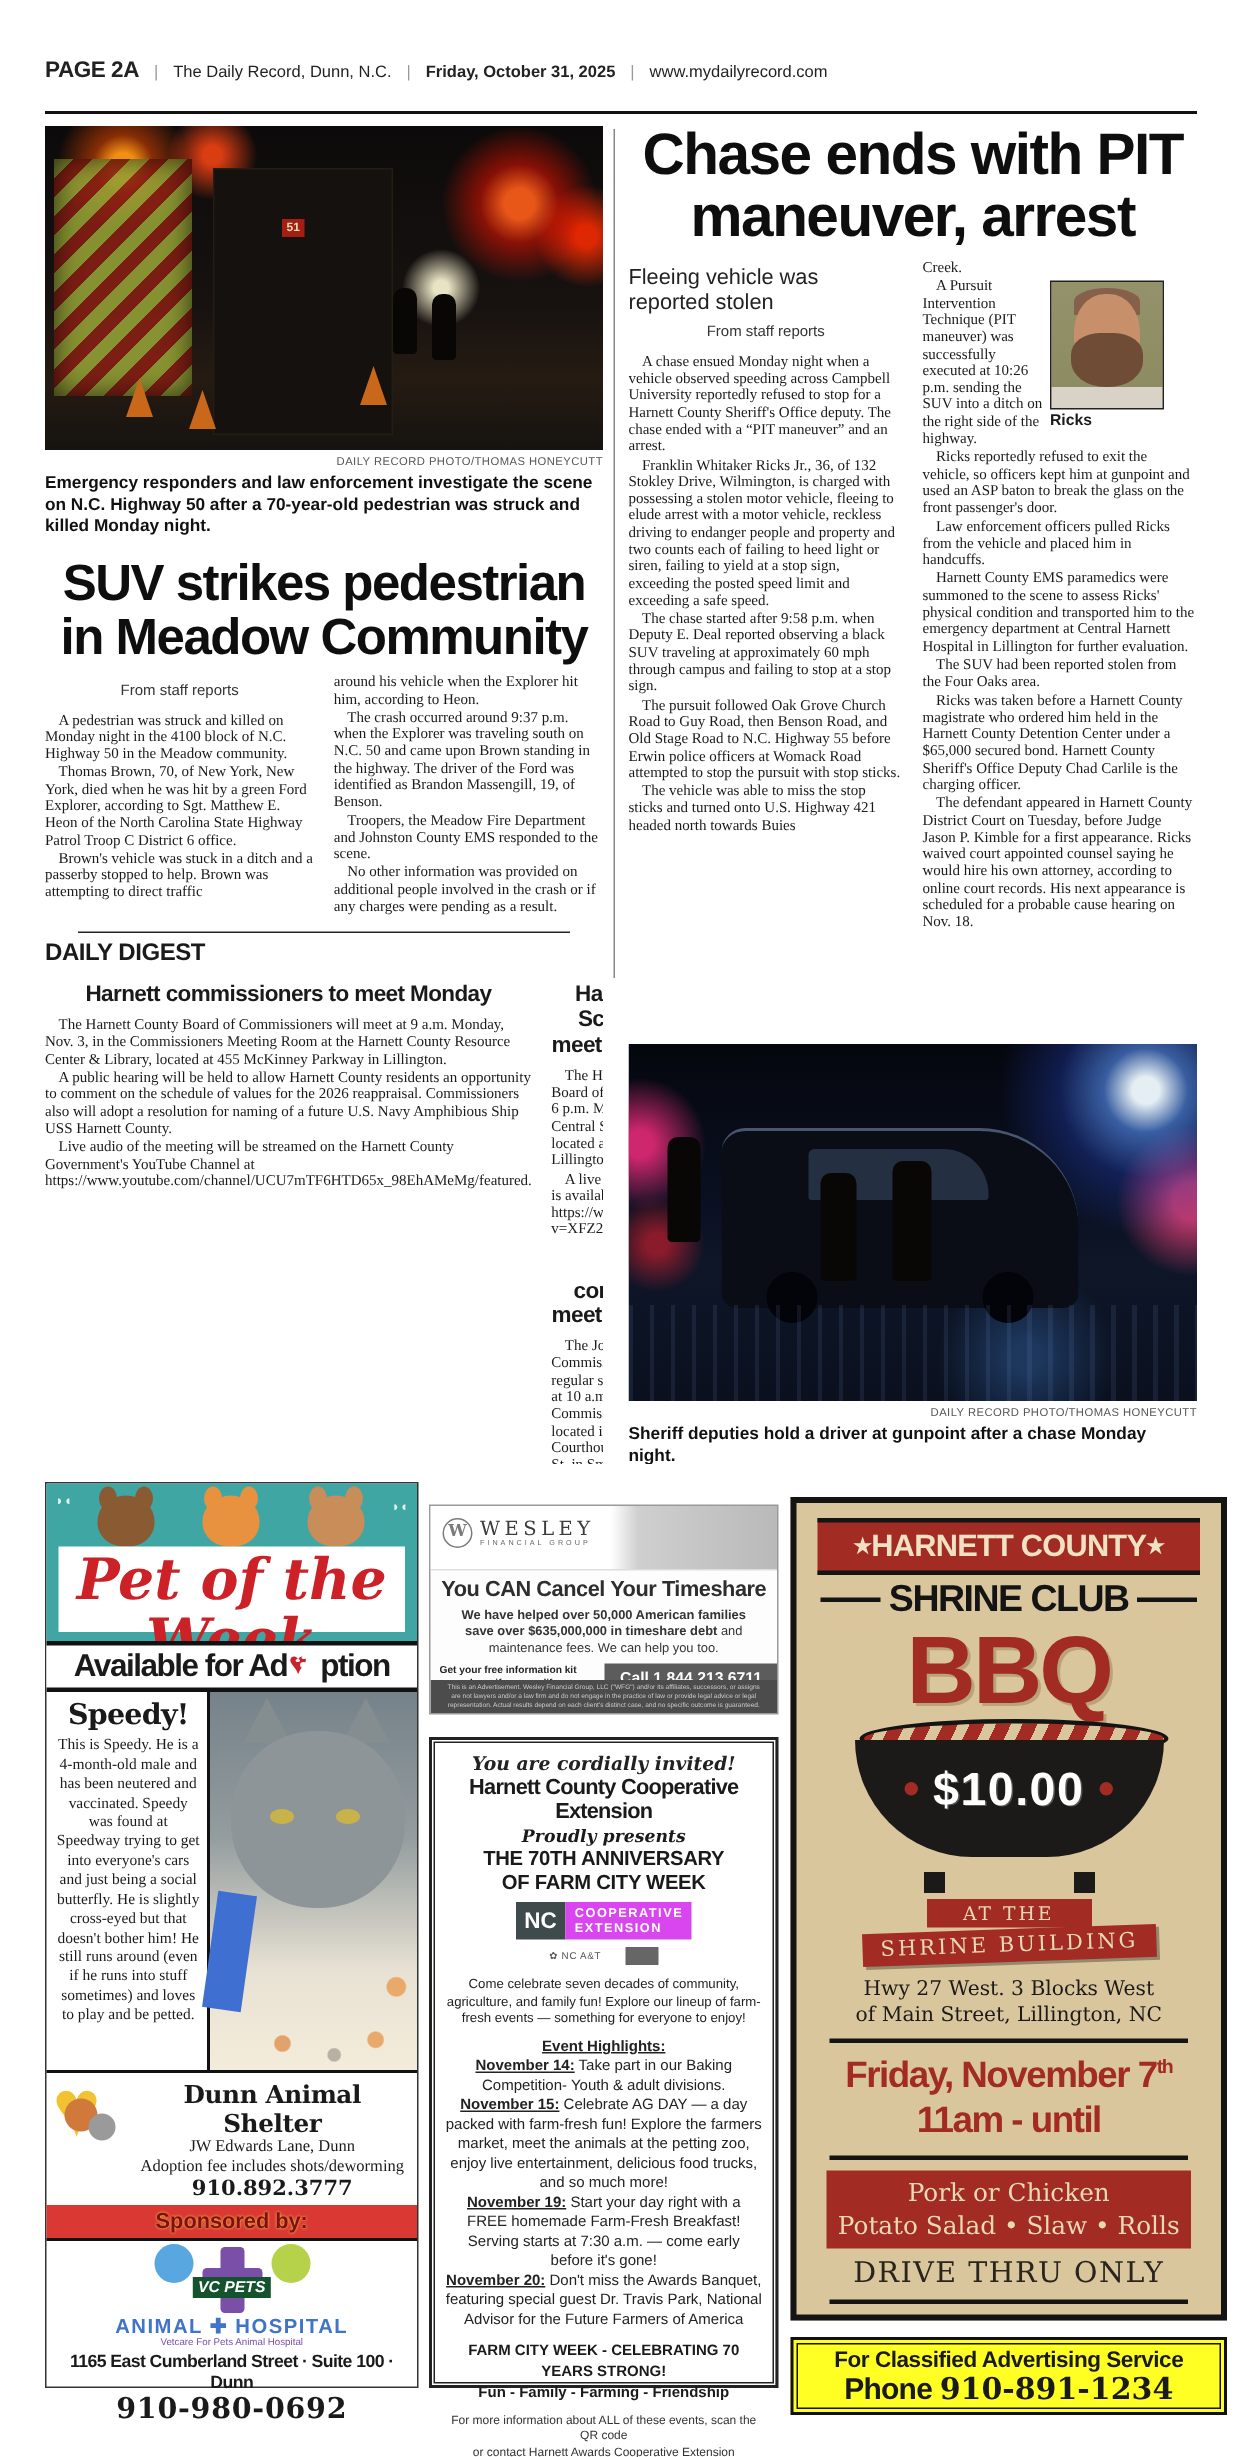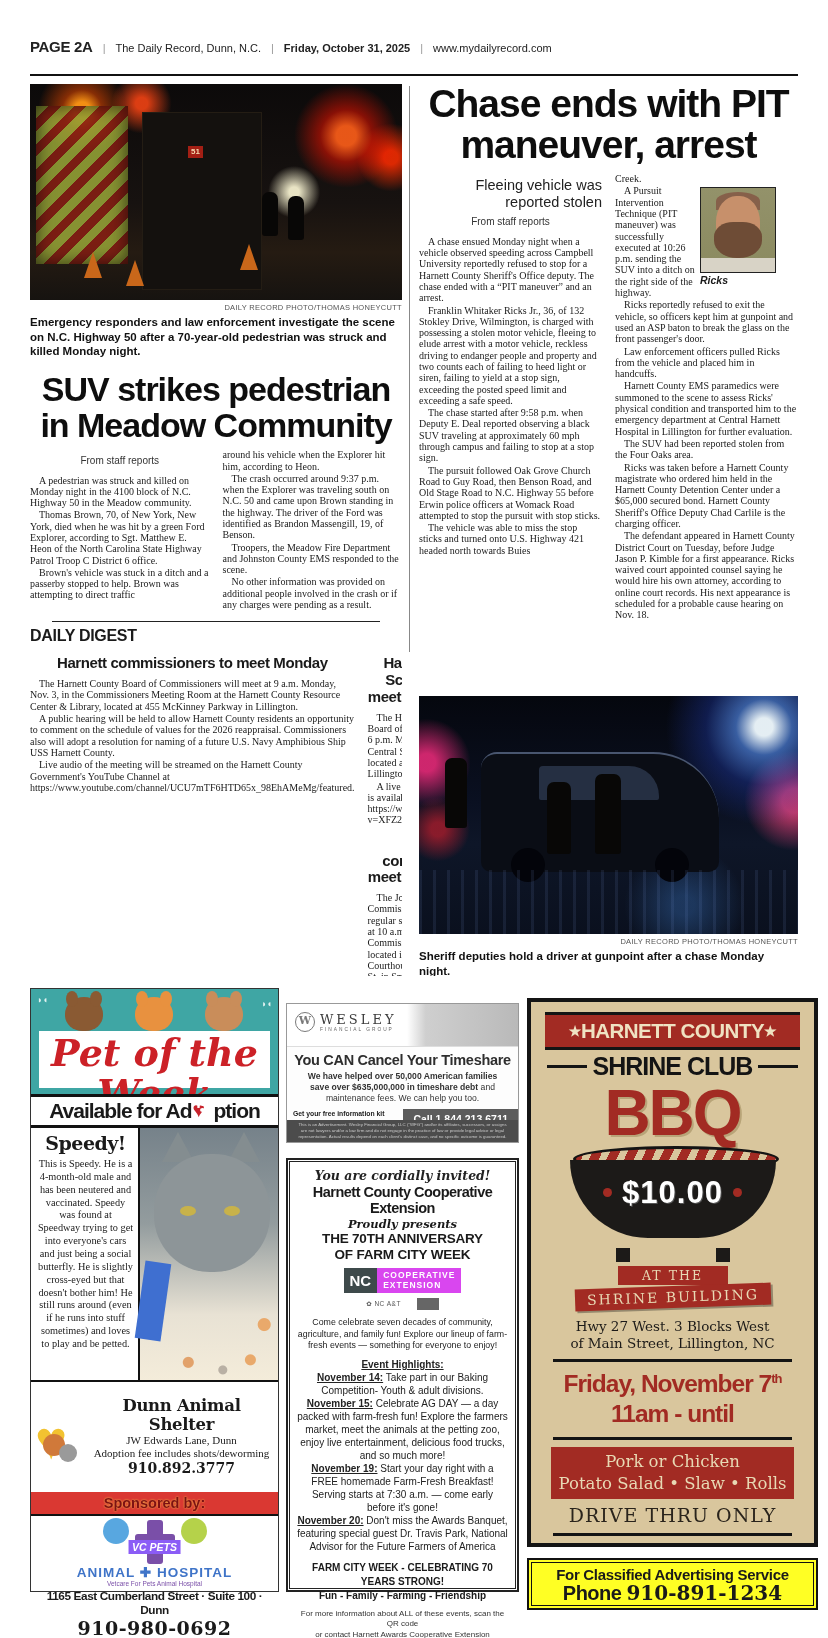--- a/index.html
+++ b/index.html
@@ -24,38 +24,38 @@
   .caption{font-family:"Liberation Sans",sans-serif;font-weight:700;font-size:11.5px;line-height:1.28;
            color:#111;margin-top:3px;}
 
   h1{font-family:"Liberation Sans","DejaVu Sans",sans-serif;font-weight:700;color:#0e0e0e;
      text-align:center;margin:0;letter-spacing:-1px;}
   .h1-left{font-size:34px;line-height:1.06;margin-top:12px;}
   .h1-right{font-size:39px;line-height:1.04;}
 
   .byline{font-family:"Liberation Sans",sans-serif;font-size:10px;color:#333;text-align:center;margin:6px 0 8px;}
   .deck{font-family:"Liberation Sans",sans-serif;font-size:14.5px;line-height:1.15;color:#222;
-        text-align:right;margin:4px 0 2px;}
+        text-align:left;margin:4px 0 2px;}
 
   .bt{font-size:10px;line-height:11.3px;}
   p.bt{margin:0 0 1px 0;text-indent:9px;}
   p.noind{text-indent:0;}
 
   .artcols{display:flex;gap:13px;}
   .artcols .c{flex:1;}
 
   
   .dig-rule{border-top:1.5px solid #222;margin:10px 22px 0 22px;}
   .dig-title{font-family:"Liberation Sans",sans-serif;font-weight:700;font-size:16px;
              letter-spacing:-.3px;margin-top:5px;}
   .dig-h{font-family:"Liberation Sans",sans-serif;font-weight:700;font-size:15px;line-height:1.12;
          text-align:center;letter-spacing:-.4px;margin:10px 0 6px;}
 
   
-  .mug{float:right;width:98px;margin:2px 0 2px 2px;font-style:italic;}
+  .mug{float:right;width:98px;margin:2px 0 2px 2px;}
   .mug-img{width:74px;height:84px;border:1px solid #222;position:relative;overflow:hidden;
            background:linear-gradient(180deg,#93926a,#8b8a60);}
   .mug-head{position:absolute;left:15px;top:8px;width:44px;height:56px;border-radius:46%;background:#c7906b;}
   .mug-hair{position:absolute;left:15px;top:4px;width:44px;height:18px;border-radius:50% 50% 0 0;background:#86604a;}
   .mug-beard{position:absolute;left:13px;top:34px;width:48px;height:36px;border-radius:40% 40% 48% 48%;background:#6e4c36;}
   .mug-shirt{position:absolute;left:0;bottom:0;width:100%;height:14px;background:#d8d3c6;}
   .mug-cap{font-family:"Liberation Sans",sans-serif;font-weight:700;font-size:10.5px;margin-top:2px;}
 
   
   .photo{position:relative;overflow:hidden;}
@@ -120,40 +120,40 @@
     radial-gradient(circle at 80% 92%,#e9a96b 0 5px,transparent 6px),
     radial-gradient(circle at 60% 96%,#b9b0a4 0 4px,transparent 5px),
     radial-gradient(circle at 90% 78%,#e9a96b 0 6px,transparent 7px),
     radial-gradient(circle at 35% 93%,#e2a26b 0 5px,transparent 6px),
     linear-gradient(180deg,#76828a 0%,#939c9e 38%,#e8e2d4 74%,#f4ecda 100%);}
   .cat-head{position:absolute;left:14px;top:26px;width:116px;height:118px;border-radius:48%;background:#8d9598;}
   .cat-ear{position:absolute;width:0;height:0;border-left:16px solid transparent;border-right:16px solid transparent;
            border-bottom:30px solid #848d90;}
   .cat-eye{position:absolute;width:16px;height:10px;border-radius:50%;background:#c8b24a;}
   .cat-blanket{position:absolute;left:0;bottom:40px;width:26px;height:78px;background:#3f6fd0;transform:rotate(8deg);}
-  .pet-shelter{display:flex;align-items:flex-end;height:78px;padding:16px 4px;}
+  .pet-shelter{display:flex;align-items:flex-start;height:78px;padding:5px 4px;}
   .shel-logo{position:relative;width:54px;height:54px;flex:0 0 54px;}
   .shel-logo::before{content:"♥";position:absolute;left:0px;top:-12px;font-size:54px;color:#f2c230;}
   .shel-dog{position:absolute;left:8px;top:12px;width:22px;height:22px;border-radius:50%;background:#d0793a;}
   .shel-cat{position:absolute;left:24px;top:22px;width:18px;height:18px;border-radius:50%;background:#9a9a9a;}
   .shel-txt{flex:1;text-align:center;}
   .shel-name{font-family:"DejaVu Serif",serif;font-weight:700;font-size:16.5px;letter-spacing:-.3px;}
   .shel-line{font-size:11px;line-height:1.2;}
   .shel-phone{font-family:"DejaVu Serif",serif;font-weight:700;font-size:14px;}
   .pet-sponsored{height:22px;background:#da3832;display:flex;align-items:center;justify-content:center;
                  font-family:"Liberation Sans",sans-serif;font-weight:700;font-size:14.5px;color:#7e1013;
                  text-shadow:0 0 2px #f7d74f;}
   .pet-sponsor{position:relative;height:112px;border-top:2px solid #111;text-align:center;padding-top:2px;}
   .vclogo{position:relative;height:52px;}
   .vccross{position:absolute;left:50%;top:2px;width:40px;height:44px;margin-left:-20px;}
   .vccross::before{content:"";position:absolute;left:12px;top:0;width:16px;height:44px;background:#7a4fa8;border-radius:3px;}
   .vccross::after{content:"";position:absolute;left:0;top:14px;width:40px;height:16px;background:#7a4fa8;border-radius:3px;}
   .vcdog{position:absolute;left:50%;margin-left:-52px;top:0;width:26px;height:26px;border-radius:50%;background:#58a7e0;}
   .vccat{position:absolute;left:50%;margin-left:26px;top:0;width:26px;height:26px;border-radius:50%;background:#b5d24a;}
-  .vcname{position:absolute;left:50%;top:22px;transform:translateX(-50%);z-index:2;background:#8b5cf6;
+  .vcname{position:absolute;left:50%;top:22px;transform:translateX(-50%);z-index:2;background:#14532d;
           color:#fff;font:700 italic 10.5px "Liberation Sans",sans-serif;padding:1px 4px;white-space:nowrap;}
   .vcrow{font-family:"Liberation Sans",sans-serif;font-weight:700;font-size:13.5px;color:#3f74c8;
          letter-spacing:1px;margin-top:-6px;}
   .vctag{font-size:6.5px;color:#7a4fa8;font-family:"Liberation Sans",sans-serif;}
   .vcaddr{font-family:"Liberation Sans",sans-serif;font-weight:700;font-size:11.8px;letter-spacing:-.4px;margin-top:2px;}
   .vcphone{font-family:"DejaVu Serif",serif;font-weight:700;font-size:19px;letter-spacing:.5px;}
 
   
   .ad-wes{left:286px;top:1003px;width:233px;height:140px;border:1px solid #999;background:#fdfdfd;
           font-family:"Liberation Sans",sans-serif;overflow:hidden;}

